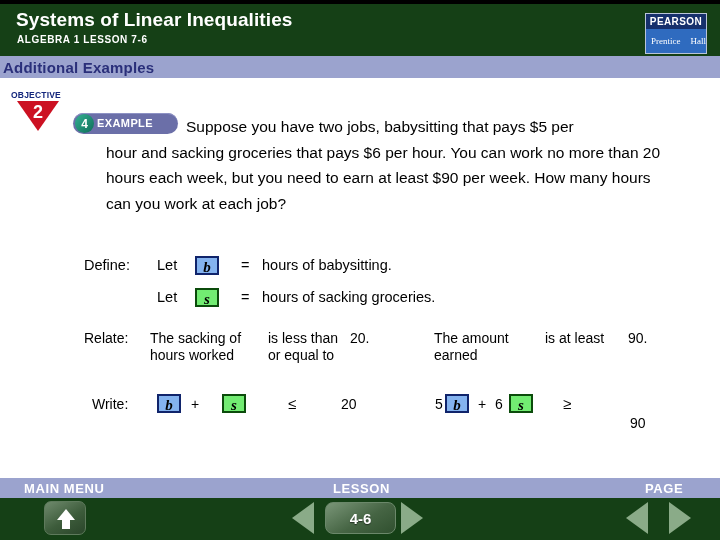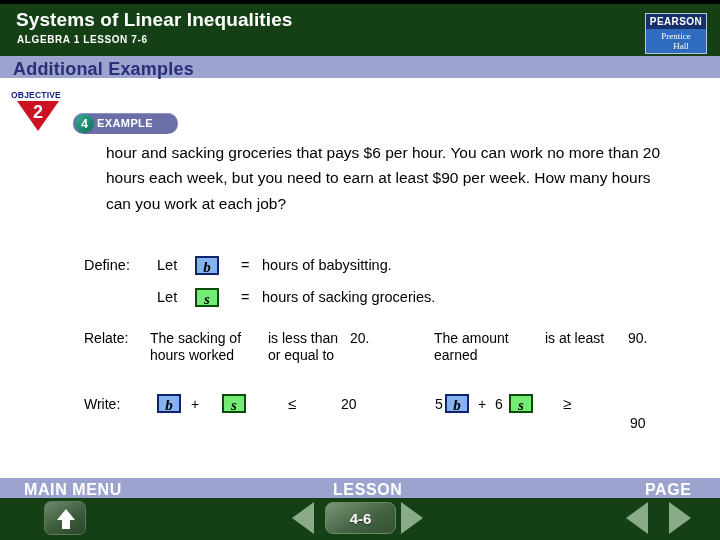--- a/index.html
+++ b/index.html
@@ -70,39 +70,39 @@
     justify-content: center;
   }
   .logo-bot {
     height: 24px;
     background: #2f6bbf;
     color: #ffffff;
     font-family: "Liberation Serif", serif;
     font-size: 9px;
     line-height: 10px;
     display: flex;
-    flex-direction: column;
+    flex-direction: row;
     align-items: center;
-    justify-content: center;
+    justify-content: flex-end;
   }
   .logo-bot span { display: block; }
   .logo-bot .l2 { padding-left: 10px; font-family: Liberation Serif, serif; }
 
   
   .subbar {
     position: absolute;
     left: 0; top: 56px;
     width: 720px; height: 22px;
     background: #9ba3ce;
   }
   .subbar-label {
     position: absolute;
-    left: 13px; top: 3px;
+    left: 3px; top: 3px;
     color: #2a2f7a;
-    font-size: 18px;
+    font-size: 15px;
     font-weight: bold;
     letter-spacing: 0.2px;
   }
 
   
   .objective {
     position: absolute;
     left: 8px; top: 90px;
     width: 66px; height: 44px;
   }
@@ -239,21 +239,21 @@
   .rc1 { left: 150px; top: 330px; width: 110px; }
   .rc2 { left: 268px; top: 330px; width: 78px; }
   .rc3 { left: 350px; top: 330px; }
   .rc4 { left: 434px; top: 330px; width: 104px; }
   .rc5 { left: 545px; top: 330px; width: 62px; }
   .rc6 { left: 628px; top: 330px; }
 
   
   .write-label {
     position: absolute;
-    left: 84px; top: 396px;
+    left: 92px; top: 396px;
     font-size: 14px;
   }
   .wcell {
     position: absolute;
     font-size: 14px;
     color: #000000;
     white-space: nowrap;
   }
   .w-b    { left: 157px; top: 394px; }
   .w-plus { left: 191px; top: 396px; }
@@ -272,21 +272,21 @@
   .footer-labelbar {
     position: absolute;
     left: 0; top: 478px;
     width: 720px; height: 20px;
     background: #9ba3ce;
   }
   .fl {
     position: absolute;
     top: 3px;
     color: #ffffff;
-    font-size: 16px;
+    font-size: 13px;
     font-weight: bold;
     letter-spacing: 0.6px;
   }
   .fl-main { left: 24px; }
   .fl-lesson { left: 333px; }
   .fl-page { left: 645px; }
 
   .footer-bar {
     position: absolute;
     left: 0; top: 498px;
@@ -386,20 +386,21 @@
   <div class="objective-tri"></div>
   <div class="objective-num">2</div>
 </div>
 
 <div class="example-pill">
   <div class="example-circle">4</div>
   <div class="example-label">EXAMPLE</div>
 </div>
 
 <div class="problem">
+  <span>Suppose you have two jobs, babysitting that pays $5 per</span>
   <span class="cont">hour and sacking groceries that pays $6 per hour. You can work no more than 20 hours each week, but you need to earn at least $90 per week. How many hours can you work at each job?</span>
 </div>
 
 <div class="define-label">Define:</div>
 <div class="let1">Let</div>
 <div class="chip chip-b chip-abs chip-b1">b</div>
 <div class="eq1">=</div>
 <div class="def1">hours of babysitting.</div>
 
 <div class="let2">Let</div>

